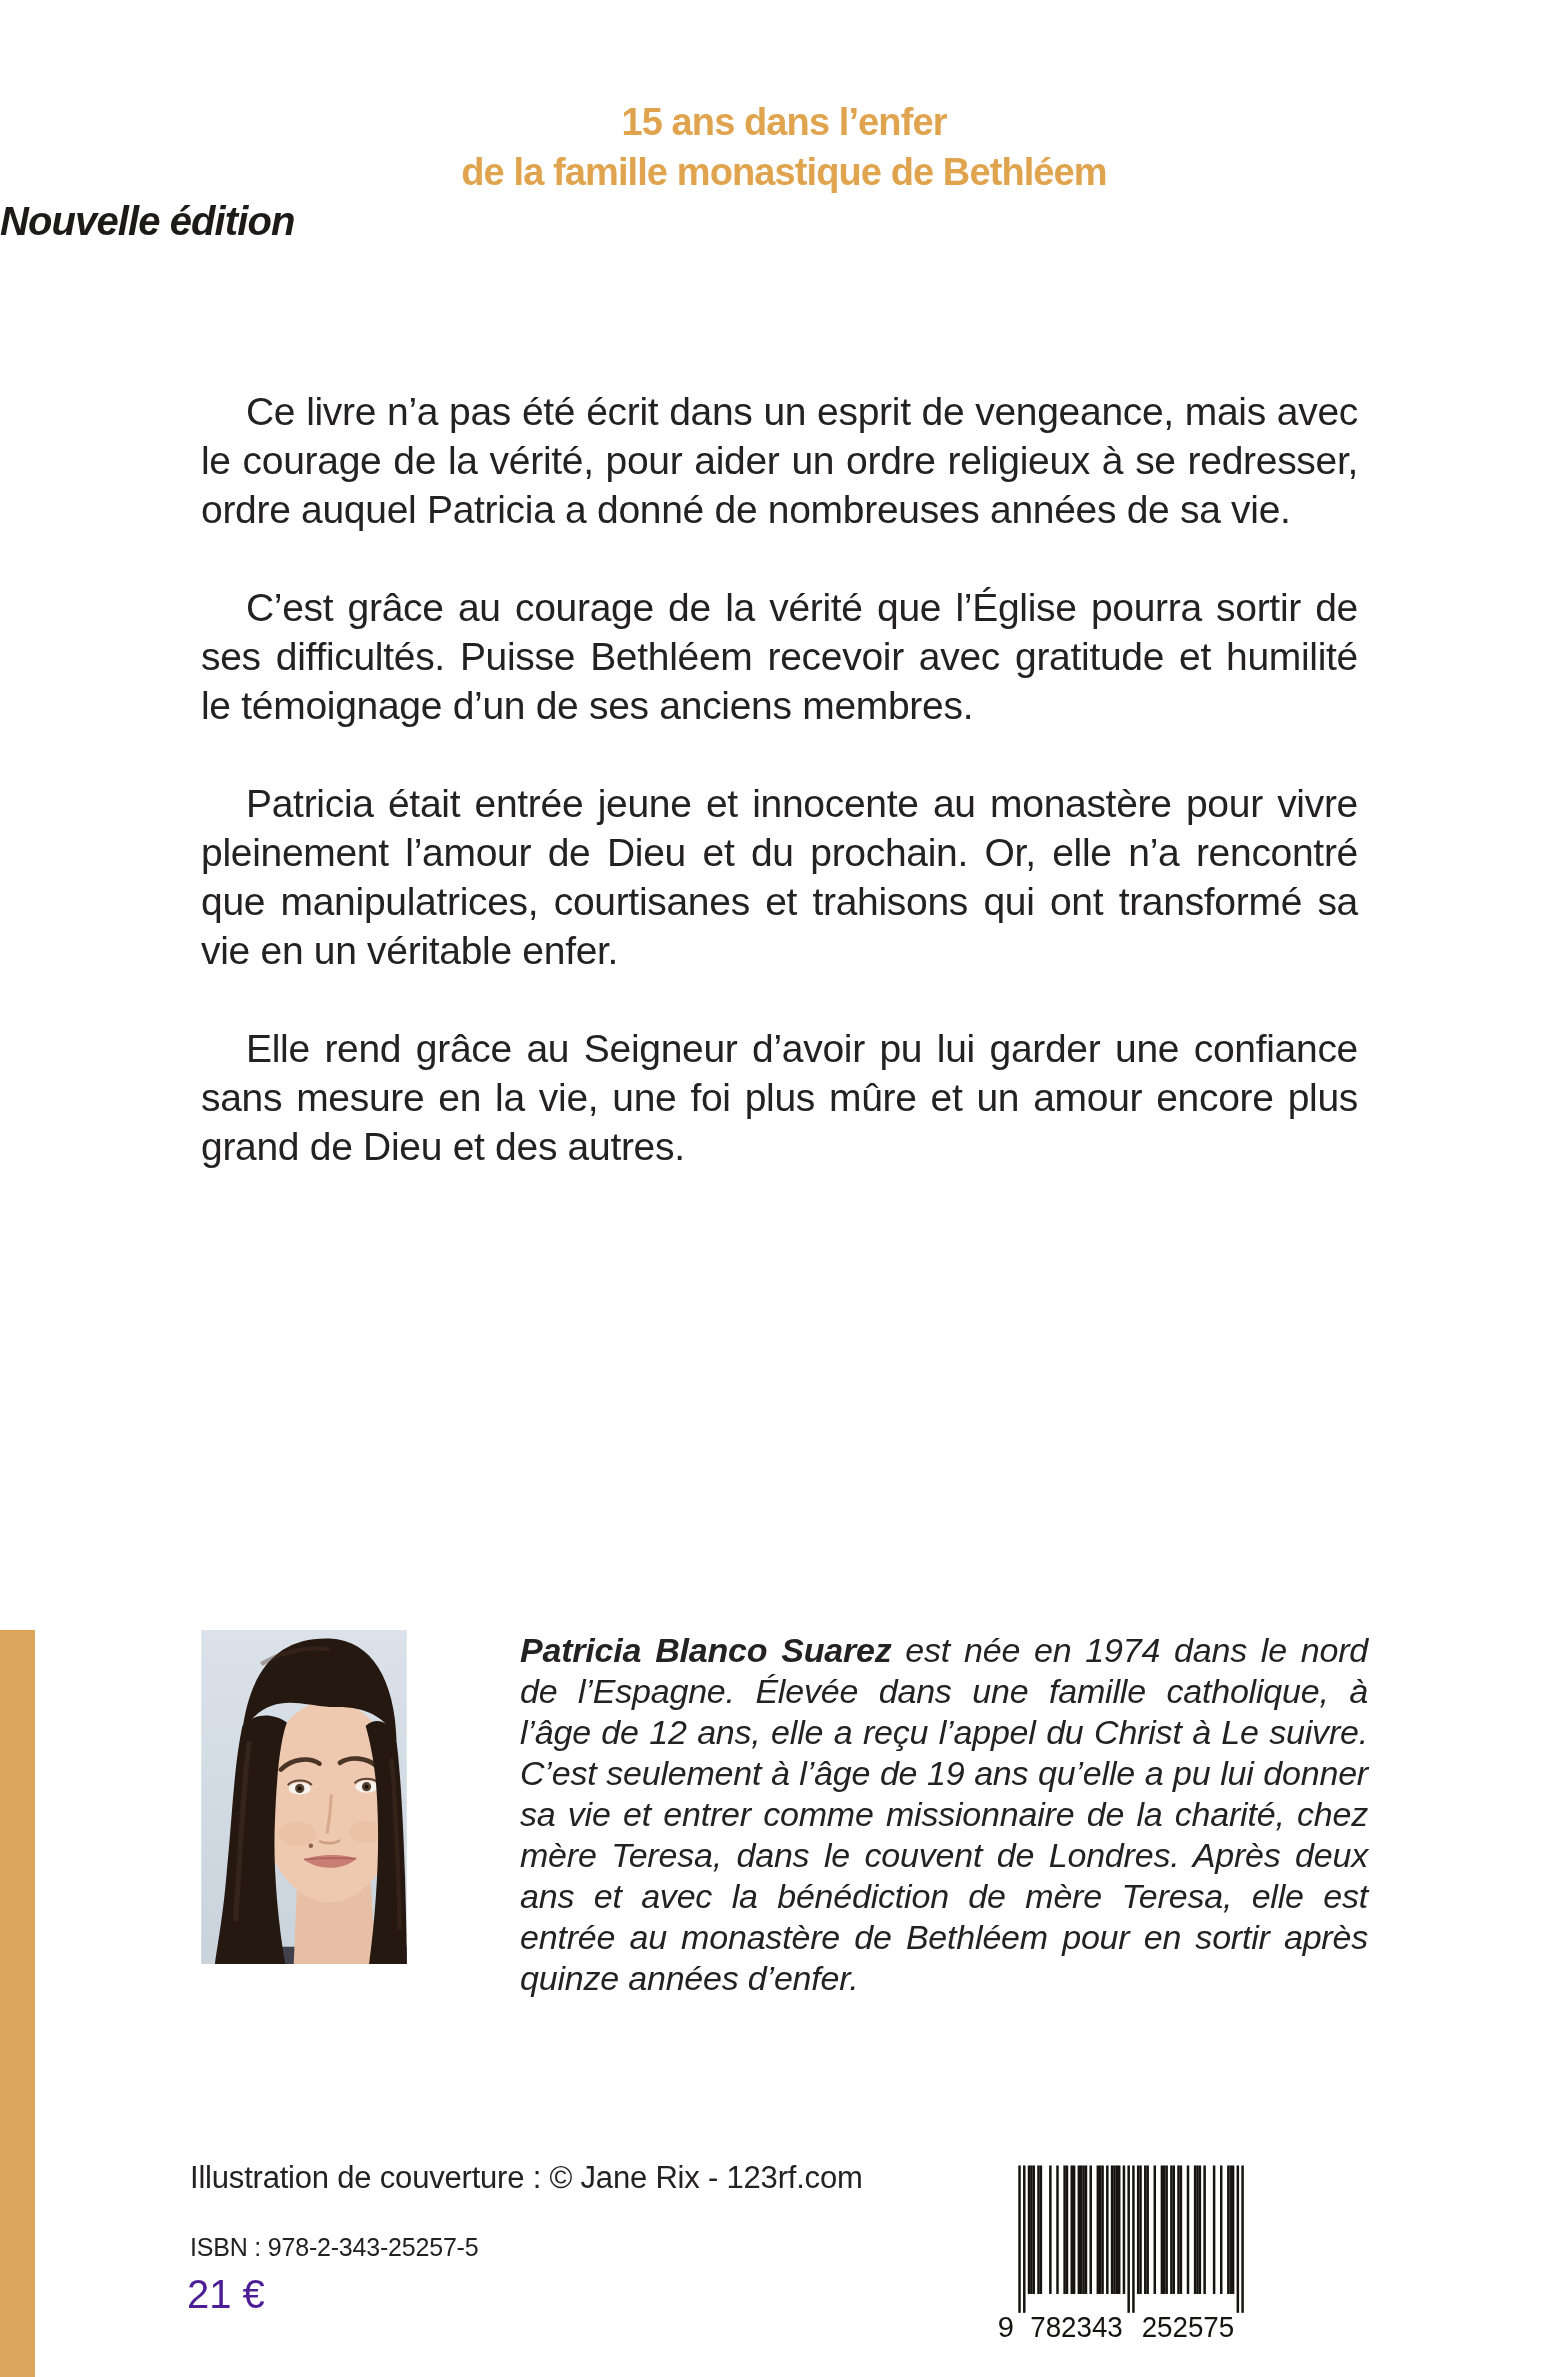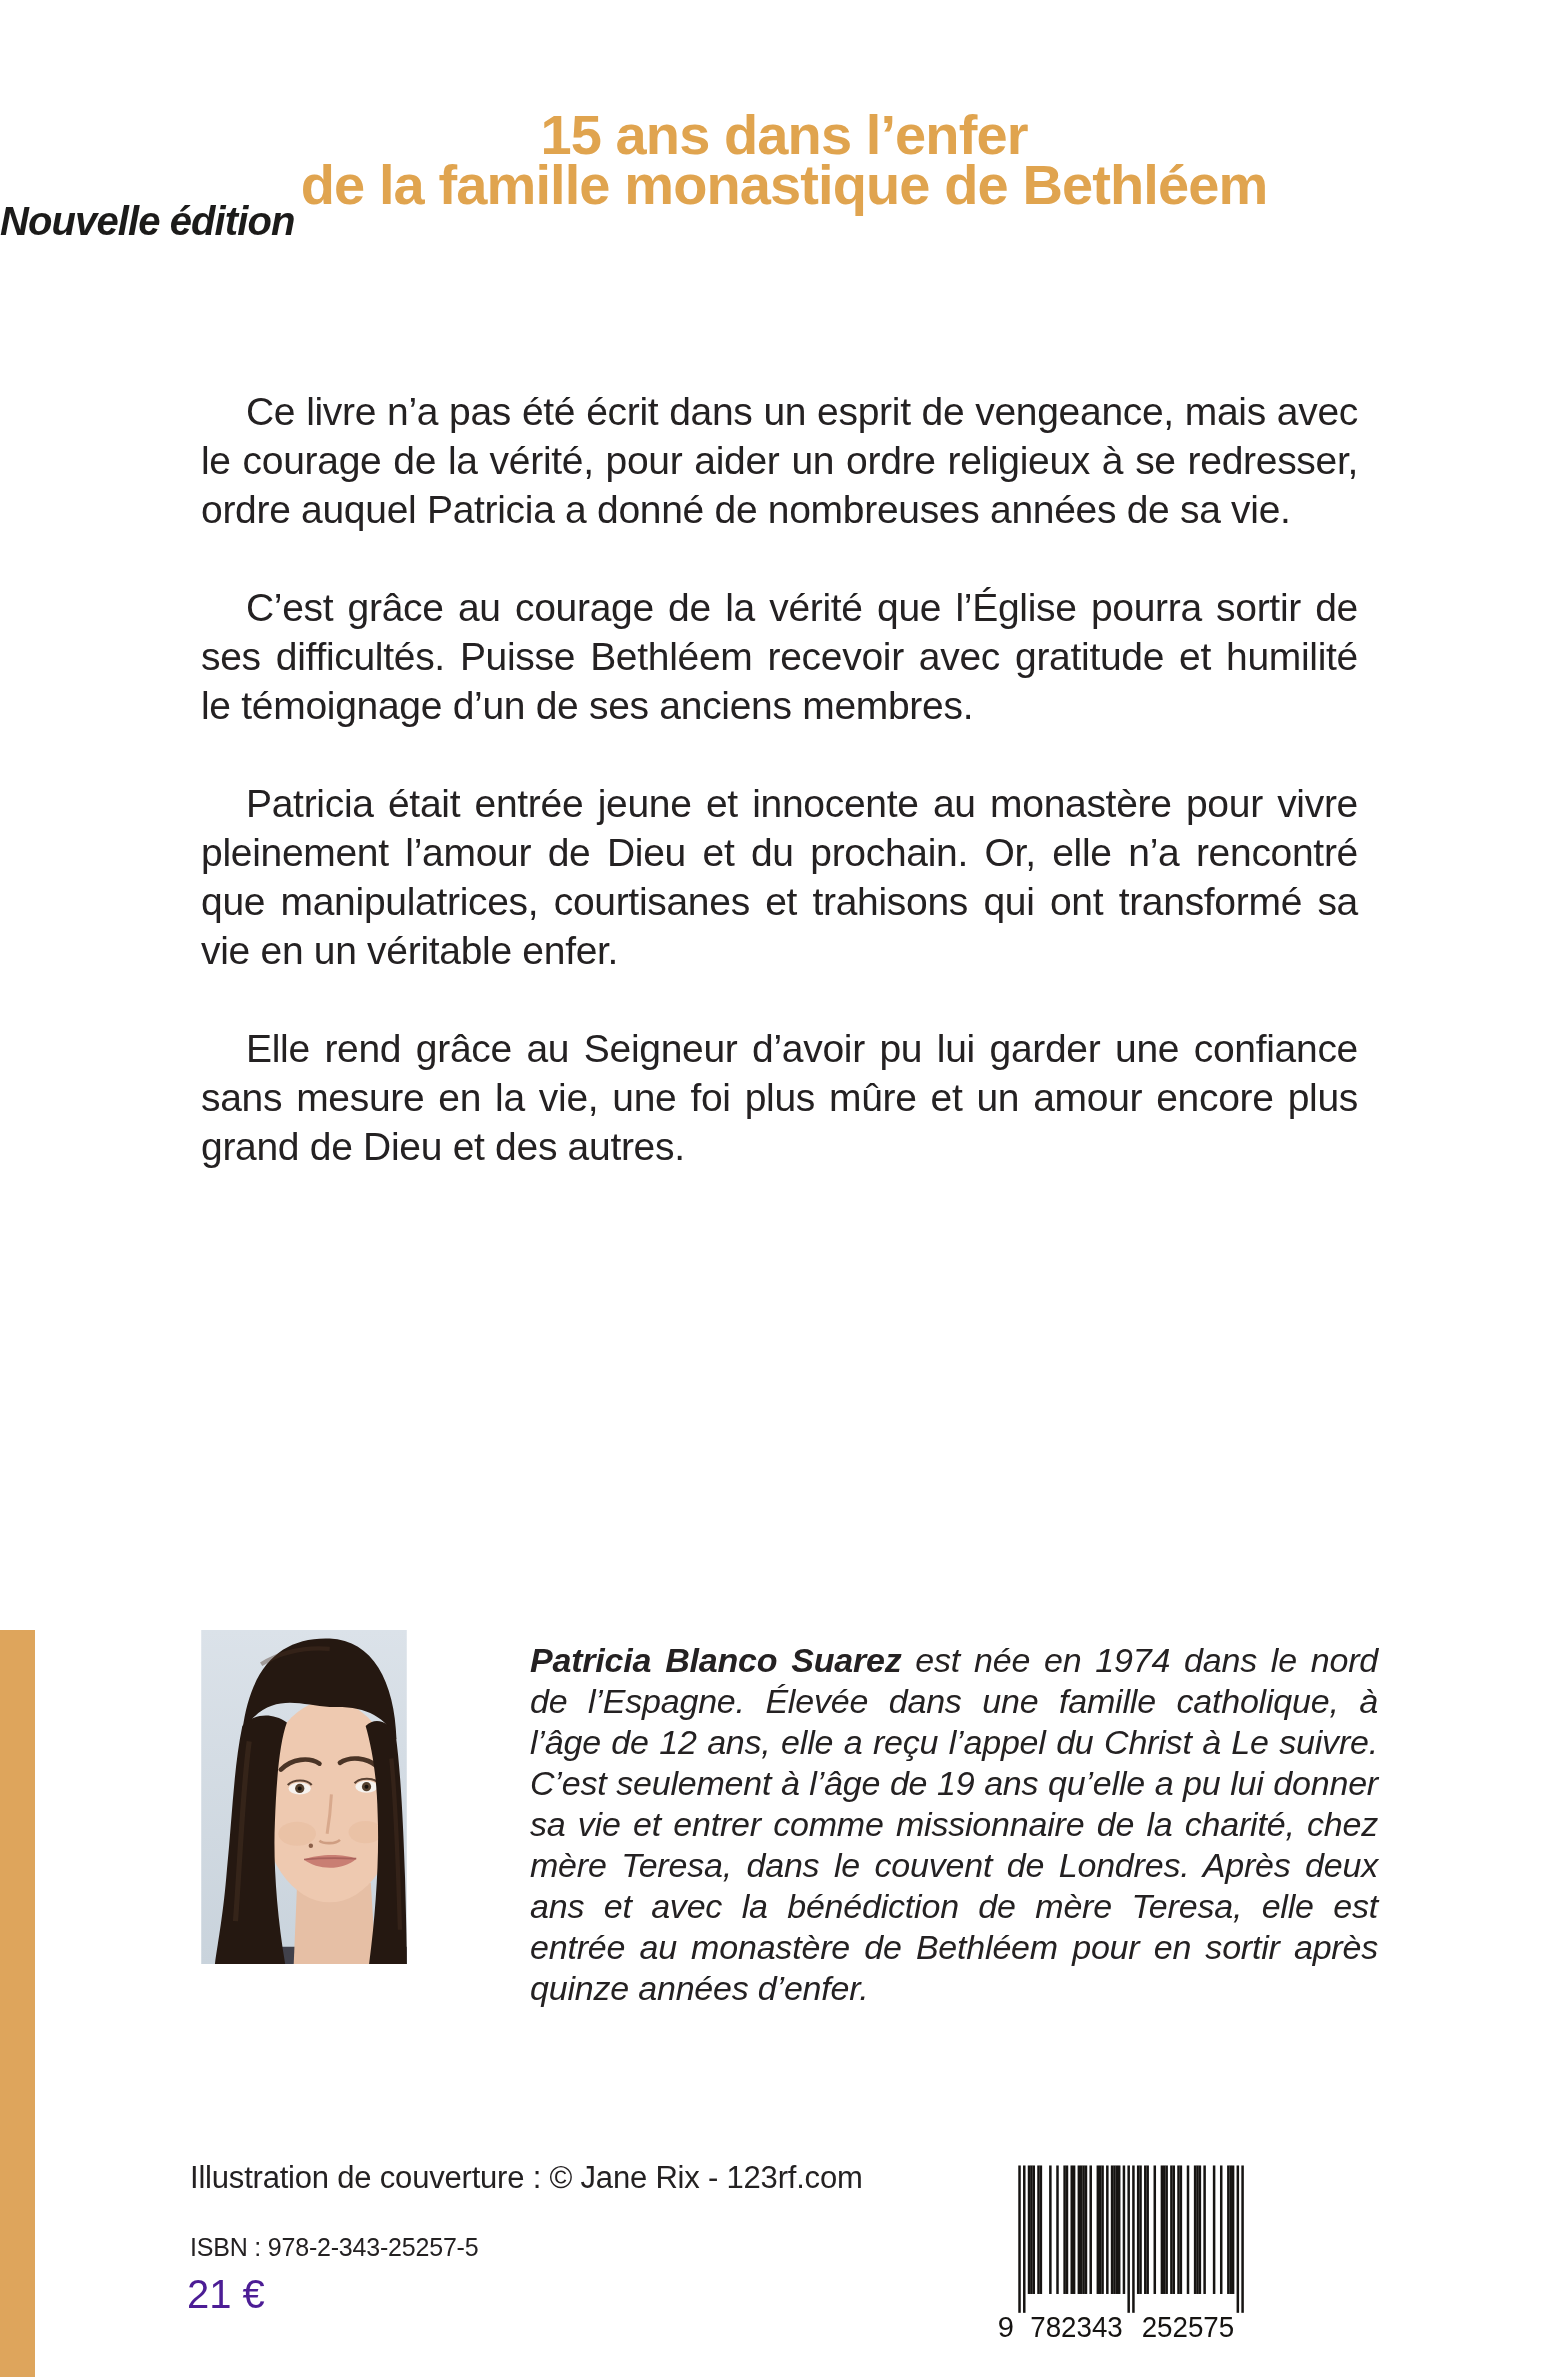--- a/index.html
+++ b/index.html
@@ -9,21 +9,21 @@
     height:2377px;
     background:#ffffff;
     overflow:hidden;
     font-family:"Liberation Sans", sans-serif;
     color:#242122;
   }
   .title{
     position:absolute; top:72px; left:0; width:100%;
     text-align:center;
     font-weight:bold;
-    font-size:56px;
+    font-size:38px;
     line-height:50px;
     letter-spacing:-0.9px;
     color:var(--accent,#e0a44f);
   }
   .title span{display:block;}
   .edition{
     position:absolute; top:199px; left:0; width:100%;
     text-align:left;
     font-weight:bold;
     font-style:italic;
@@ -45,21 +45,21 @@
   .photo{
     position:absolute; left:201px; top:1630px; width:206px; height:334px;
     margin:0; padding:0; line-height:0;
   }
   .bio{
     position:absolute; left:520px; top:1630px; width:848px;
     font-style:italic;
     font-size:34px; line-height:41px;
     text-align:justify;
     letter-spacing:-0.2px;
-    margin:10px;
+    margin:0;
   }
   .bio b{font-style:italic;}
   .credit{position:absolute; left:190px; top:2160px; font-size:31px; letter-spacing:-0.2px;}
   .isbn{position:absolute; left:190px; top:2233px; font-size:25px; letter-spacing:-0.2px;}
   .price{position:absolute; left:187px; top:2272px; font-size:40px; color:#4c1d95;}
   .barcode{position:absolute; left:996px; top:2162px; width:257px; height:180px; line-height:0;}
 </style>
 </head>
 <body>
 

